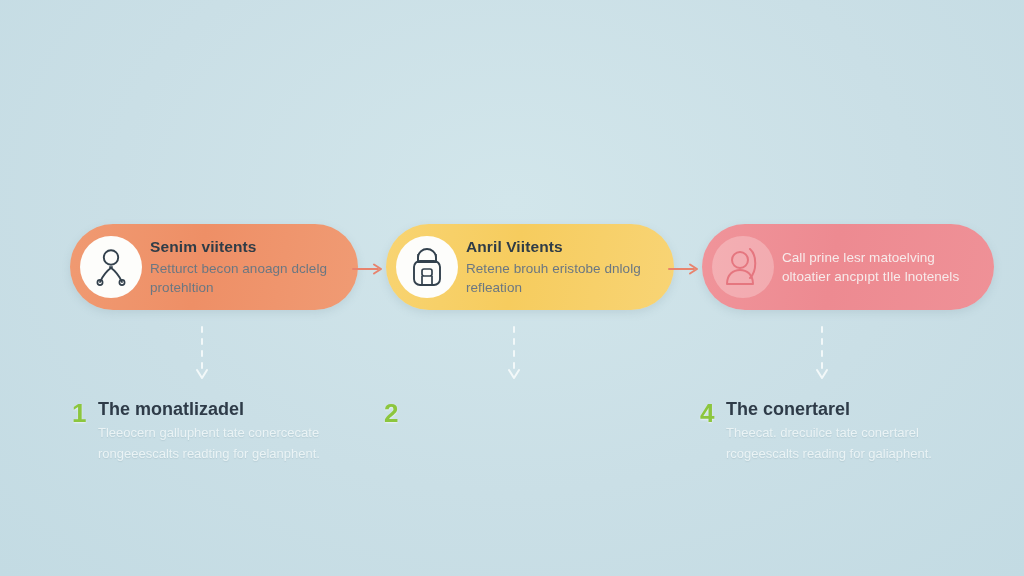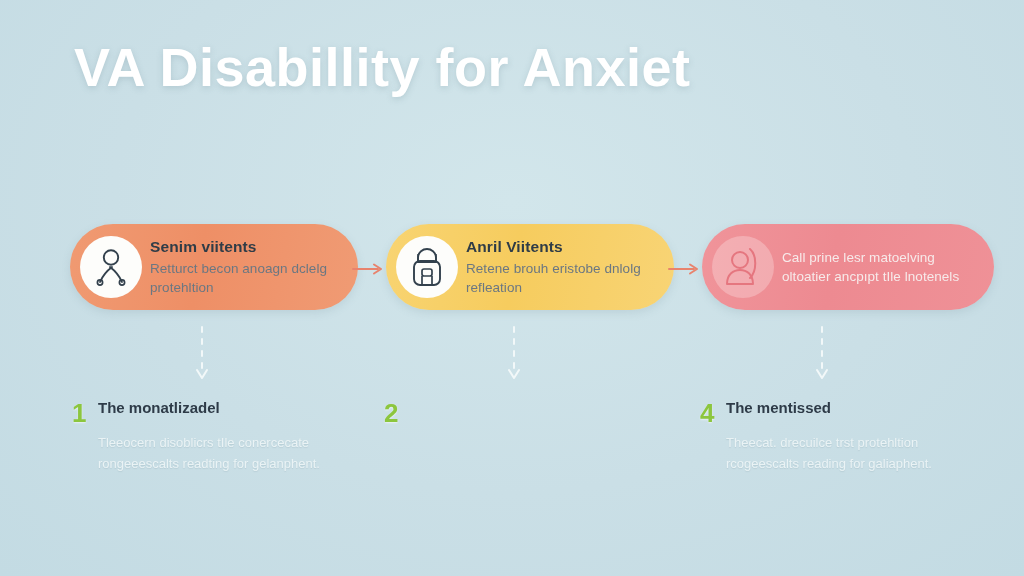--- a/index.html
+++ b/index.html
@@ -143,39 +143,38 @@
     width: 26px;
     font-size: 26px;
     font-weight: bold;
     color: #8cc63e;
     line-height: 1;
     margin-top: 2px;
     text-shadow: 0 1px 2px rgba(255,255,255,0.6);
   }
   .note-body { flex: 1 1 auto; min-width: 0; }
   .note-title {
-    font-size: 15px;
+    font-size: 18px;
     font-weight: bold;
     color: #2e3b48;
     line-height: 1.3;
-    margin-bottom: 14px;
+    margin-bottom: 1px;
   }
   .note-desc {
     font-size: 13px;
     line-height: 1.62;
     color: #eaf3f5;
     text-shadow: 0 1px 1px rgba(150,175,182,0.35);
   }
 </style>
 </head>
 <body>
 
 <div class="infographic">
 
-  <div class="title">VA Disabillity for Anxiet</div>
 
   <div class="stage-row">
 
     <div class="stage stage-0">
       <div class="stage-badge badge-light">
         <svg width="46" height="46" viewBox="0 0 46 46" aria-hidden="true">
           <circle cx="23" cy="13.5" r="7.2" fill="none" stroke="#33414d" stroke-width="1.9"></circle>
           <path d="M12 38 C15 31 20 26 24 23" fill="none" stroke="#33414d" stroke-width="1.9" stroke-linecap="round"></path>
           <path d="M34 38 C31 31 26 26 22 23" fill="none" stroke="#33414d" stroke-width="1.9" stroke-linecap="round"></path>
           <circle cx="12" cy="38.5" r="2.6" fill="none" stroke="#33414d" stroke-width="1.7"></circle>
@@ -249,33 +248,33 @@
       <path d="M3 44 L8 52 L13 44" stroke="#f2f8f9" stroke-width="2" stroke-linecap="round" stroke-linejoin="round" fill="none"></path>
     </svg>
   </div>
 
   <div class="notes">
 
     <div class="note note-0">
       <div class="note-num">1</div>
       <div class="note-body">
         <div class="note-title">The monatlizadel</div>
-        <div class="note-desc">Tleeocern disoblicrs tIle conercecate rongeeescalts readting for gelanphent.</div>
+        <div class="note-desc">Tleeocern galluphent tate conercecate rongeeescalts readting for gelanphent.</div>
       </div>
     </div>
 
     <div class="note note-1">
       <div class="note-num">2</div>
       <div class="note-body">
       </div>
     </div>
 
     <div class="note note-2">
       <div class="note-num">4</div>
       <div class="note-body">
-        <div class="note-title">The mentissed</div>
-        <div class="note-desc">Theecat. drecuilce trst protehltion rcogeescalts reading for galiaphent.</div>
+        <div class="note-title">The conertarel</div>
+        <div class="note-desc">Theecat. drecuilce tate conertarel rcogeescalts reading for galiaphent.</div>
       </div>
     </div>
 
   </div>
 
 </div>
 
 </body></html>

